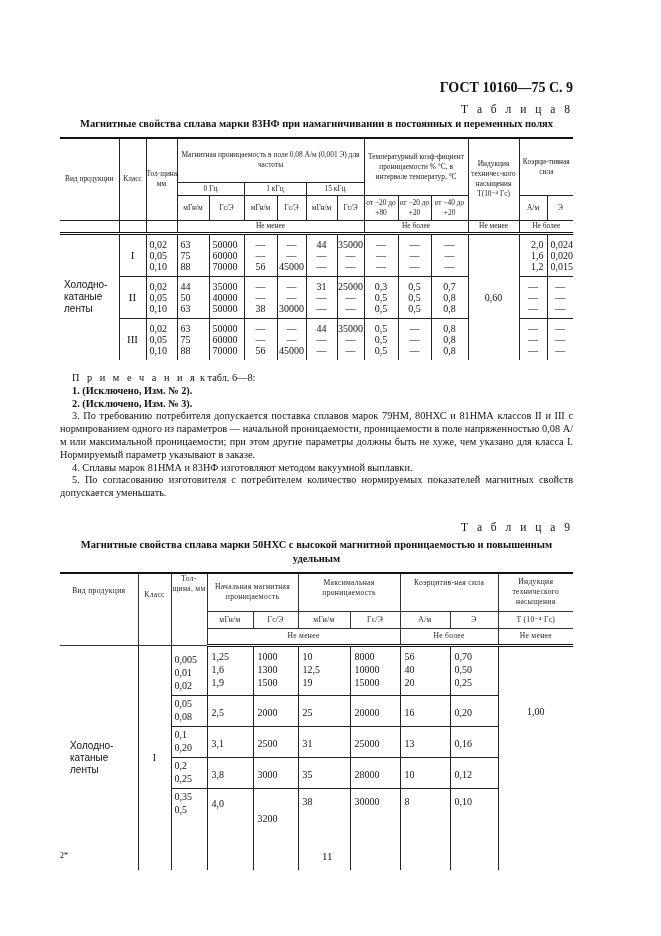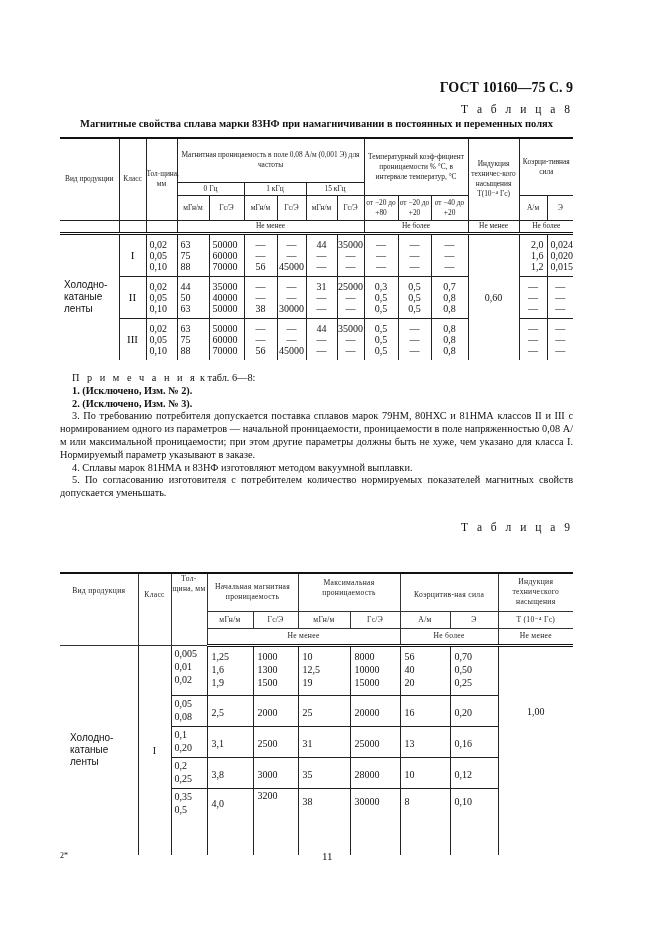--- a/index.html
+++ b/index.html
@@ -238,20 +238,21 @@
   <p><span class="sp">П р и м е ч а н и я</span><span> к табл. 6—8:</span></p>
   <p><b>1. (Исключено, Изм. № 2).</b></p>
   <p><b>2. (Исключено, Изм. № 3).</b></p>
   <p>3. По требованию потребителя допускается поставка сплавов марок 79НМ, 80НХС и 81НМА классов II и III с нормированием одного из параметров — начальной проницаемости, проницаемости в поле напряженностью 0,08 А/м или максимальной проницаемости; при этом другие параметры должны быть не хуже, чем указано для класса I. Нормируемый параметр указывают в заказе.</p>
   <p>4. Сплавы марок 81НМА и 83НФ изготовляют методом вакуумной выплавки.</p>
   <p>5. По согласованию изготовителя с потребителем количество нормируемых показателей магнитных свойств допускается уменьшать.</p>
 </div>
 
 <div class="abs table-label" style="top:521px;">Т а б л и ц а  9</div>
 <div class="abs table-title" style="top:538px;">
+  <div>Магнитные свойства сплава марки  50НХС  с высокой магнитной проницаемостью и повышенным удельным</div>
 </div>
 
 <table id="t9">
   <colgroup>
     <col style="width:78px">
       <col style="width:33px">
       <col style="width:36px">
     <col style="width:46px">
       <col style="width:45px">
       <col style="width:52px">
@@ -260,21 +261,21 @@
       <col style="width:48px">
       <col style="width:75px">
   </colgroup>
   <thead>
     <tr style="height:38px">
       <th class="first" rowspan="3" style="vertical-align:top;padding-top:12px">Вид продукция</th>
       <th rowspan="3" style="vertical-align:top;padding-top:16px">Класс</th>
       <th rowspan="3" style="vertical-align:top;padding-top:0">Тол-щина, мм</th>
       <th colspan="2">Начальная магнитная проницаемость</th>
       <th colspan="2" style="vertical-align:top;padding-top:4px">Максимальная проницаемость</th>
-      <th colspan="2" style="vertical-align:top;padding-top:16px">Коэрцитив-ная сила</th>
+      <th colspan="2" style="vertical-align:top;padding-top:4px">Коэрцитив-ная сила</th>
       <th class="lastc">Индукция технического насыщения</th>
     </tr>
     <tr style="height:17px">
       <th>мГн/м</th>
       <th>Гс/Э</th>
       <th>мГн/м</th>
       <th>Гс/Э</th>
       <th>А/м</th>
       <th>Э</th>
       <th class="lastc">Т (10⁻⁴ Гс)</th>
@@ -282,21 +283,21 @@
     <tr>
       <th colspan="4">Не менее</th>
       <th colspan="2">Не более</th>
       <th class="lastc">Не менее</th>
     </tr>
   </thead>
   <tbody>
     <tr style="height:50px">
       <td class="vid" rowspan="5">Холодно-катаные ленты</td>
       <td class="cls" rowspan="5">I</td>
-      <td class="thk" style="white-space:pre;padding-top:1px">0,005
+      <td class="thk" style="white-space:pre;padding-top:7px">0,005
 0,01
 0,02</td>
       <td class="num" style="white-space:pre">1,25
 1,6
 1,9</td>
       <td class="num" style="white-space:pre">1000
 1300
 1500</td>
       <td class="num" style="white-space:pre">10
 12,5
@@ -339,21 +340,21 @@
       <td class="num" style="vertical-align:middle">3000</td>
       <td class="num" style="vertical-align:middle">35</td>
       <td class="num" style="vertical-align:middle">28000</td>
       <td class="num" style="vertical-align:middle">10</td>
       <td class="num" style="vertical-align:middle">0,12</td>
     </tr>
     <tr class="lastrow">
       <td class="thk" style="white-space:pre">0,35
 0,5</td>
       <td class="num" style="padding-top:8px">4,0</td>
-      <td class="num" style="padding-top:0">3200</td>
+      <td class="num" style="padding-top:23px">3200</td>
       <td class="num" style="padding-top:6px">38</td>
       <td class="num" style="padding-top:6px">30000</td>
       <td class="num" style="padding-top:6px">8</td>
       <td class="num" style="padding-top:6px">0,10</td>
     </tr>
   </tbody>
 </table>
 
 <div class="abs footer-left">2*</div>
 <div class="abs footer-page">11</div>

